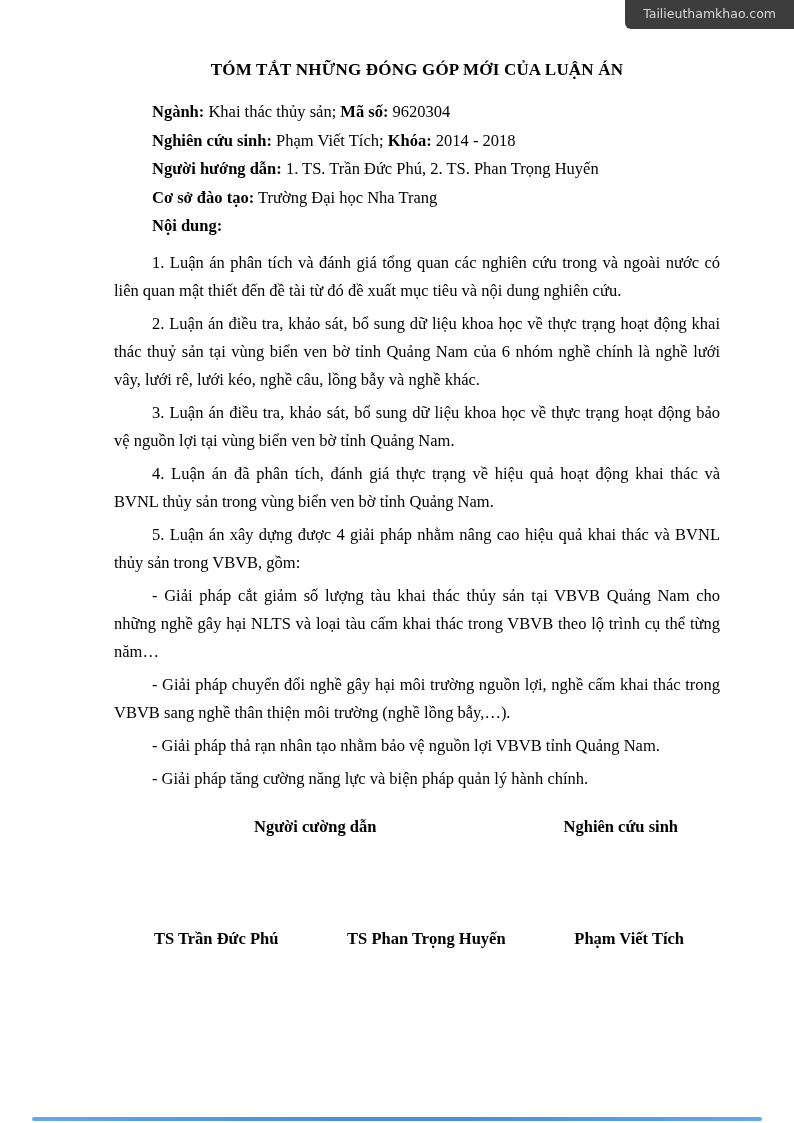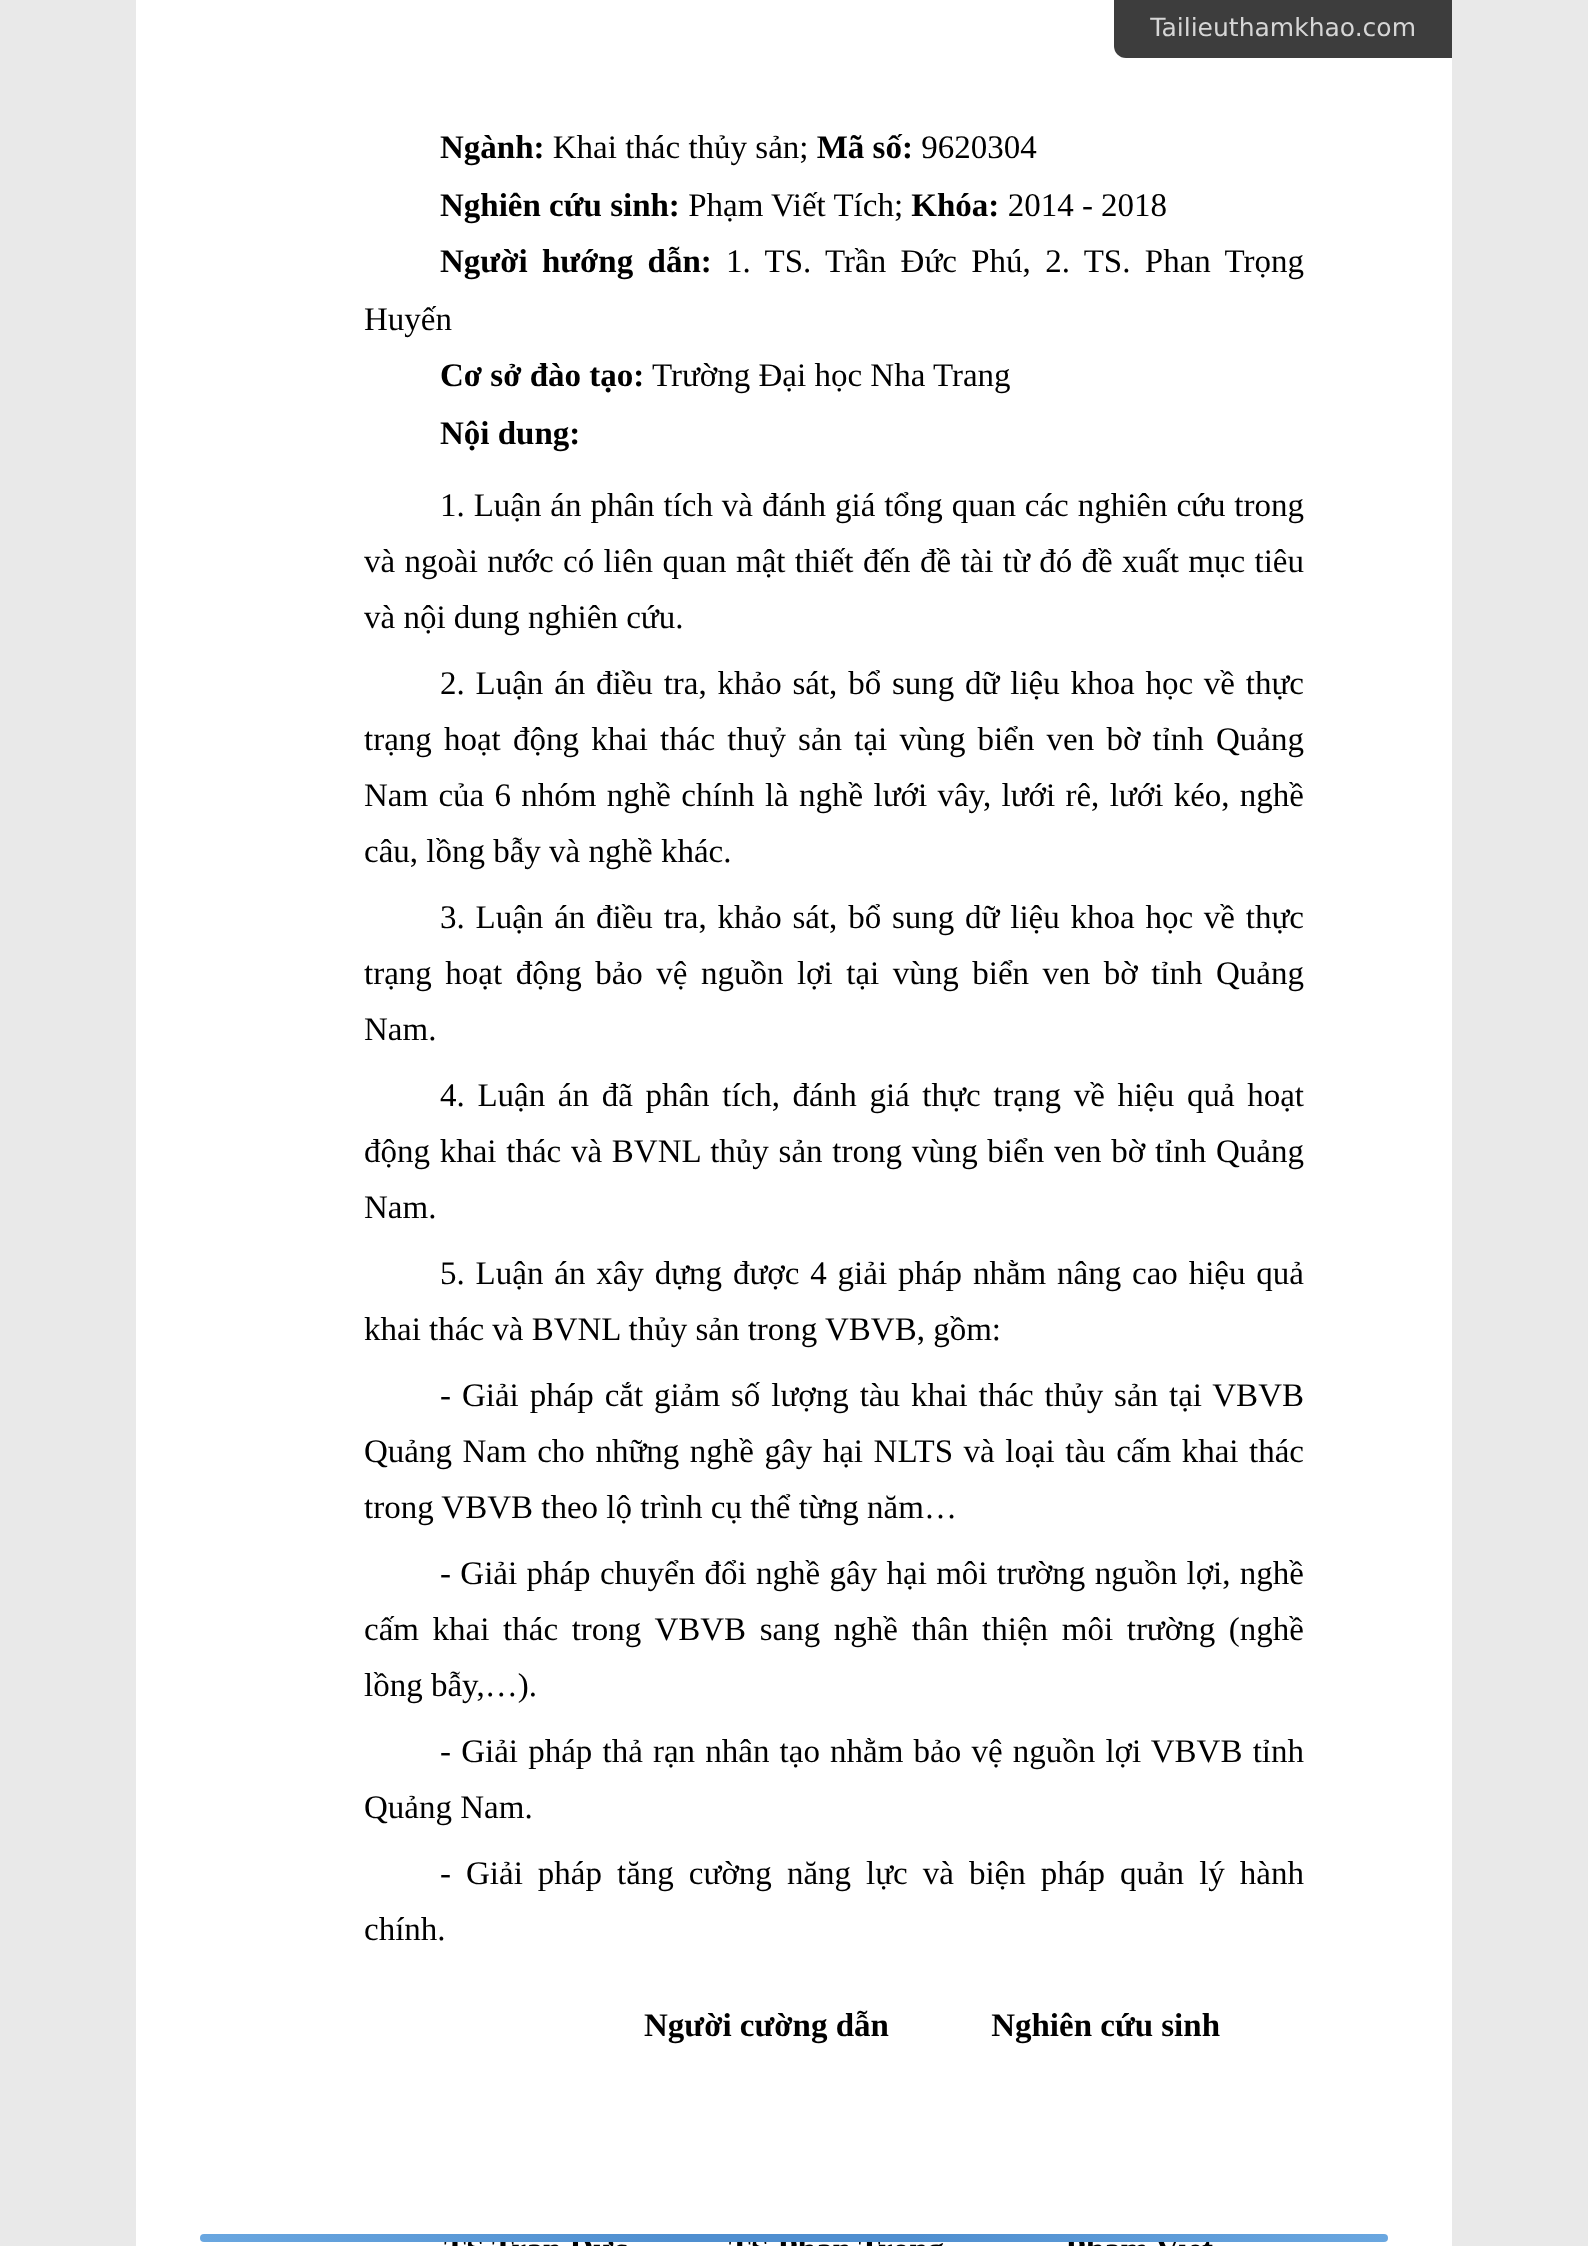--- a/index.html
+++ b/index.html
@@ -1,19 +1,19 @@
 <!DOCTYPE html>
 <html><head>
 <meta charset="utf-8">
 <style>
   * { box-sizing: border-box; }
   html, body { margin: 0; padding: 0; background: #e9e9e9; }
   .page {
     position: relative;
-    width: 658px;
+    width: 794px;
     height: 1123px;
     margin: 0 auto;
     background: #ffffff;
     font-family: "Liberation Serif", serif;
     font-size: 16.5px;
     color: #000000;
     overflow: hidden;
   }
   .watermark {
     position: absolute;
@@ -84,20 +84,21 @@
 </style>
 </head>
 <body>
 
 <div class="page">
 
   <div class="watermark">Tailieuthamkhao.com</div>
 
   <div class="content">
 
+    <h1 class="title">TÓM TẮT NHỮNG ĐÓNG GÓP MỚI CỦA LUẬN ÁN</h1>
 
 
     <p class="meta-line"><span class="b">Ngành:</span> <span>Khai thác thủy sản;</span> <span class="b">Mã số:</span> <span>9620304</span></p>
 
     <p class="meta-line"><span class="b">Nghiên cứu sinh:</span> <span>Phạm Viết Tích;</span> <span class="b">Khóa:</span> <span>2014 - 2018</span></p>
 
     <p class="meta-line"><span class="b">Người hướng dẫn:</span> <span>1. TS. Trần Đức Phú,  2. TS. Phan Trọng Huyến</span></p>
 
     <p class="meta-line"><span class="b">Cơ sở đào tạo:</span> <span>Trường Đại học Nha Trang</span></p>
 

